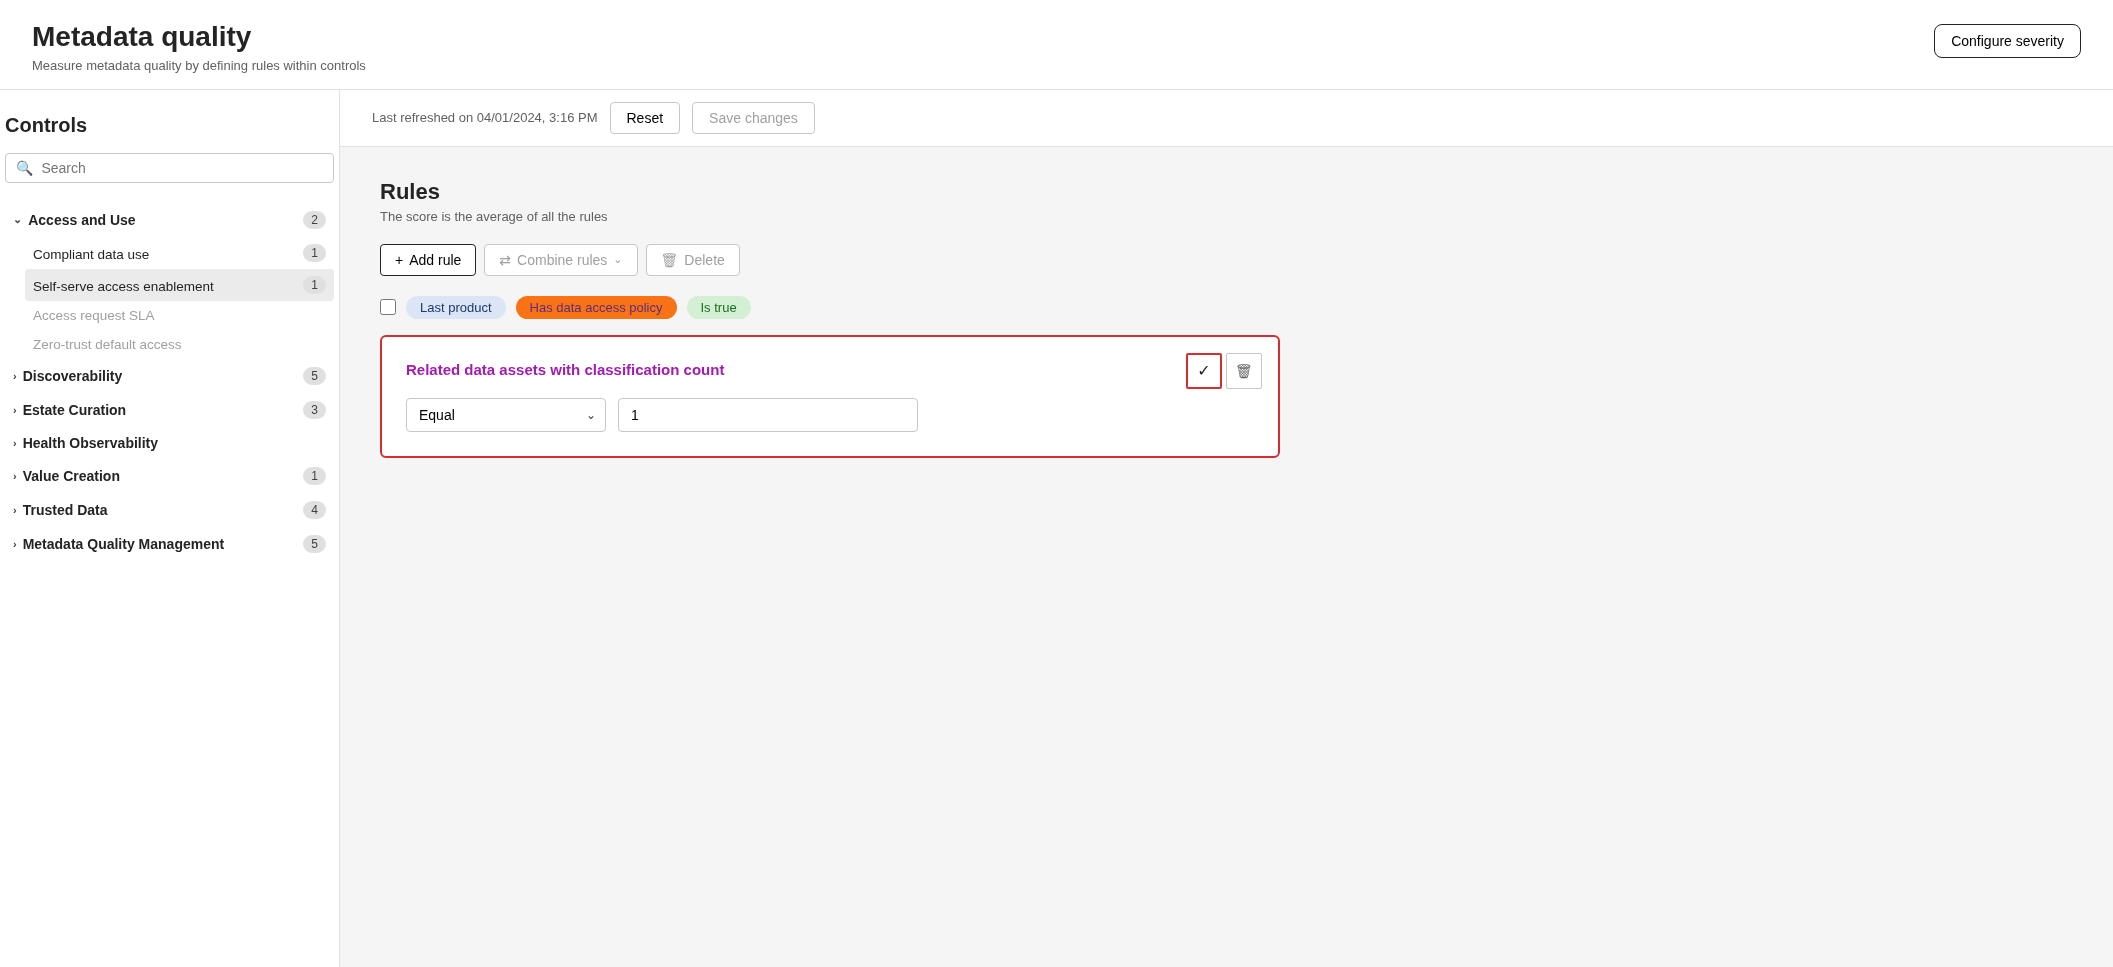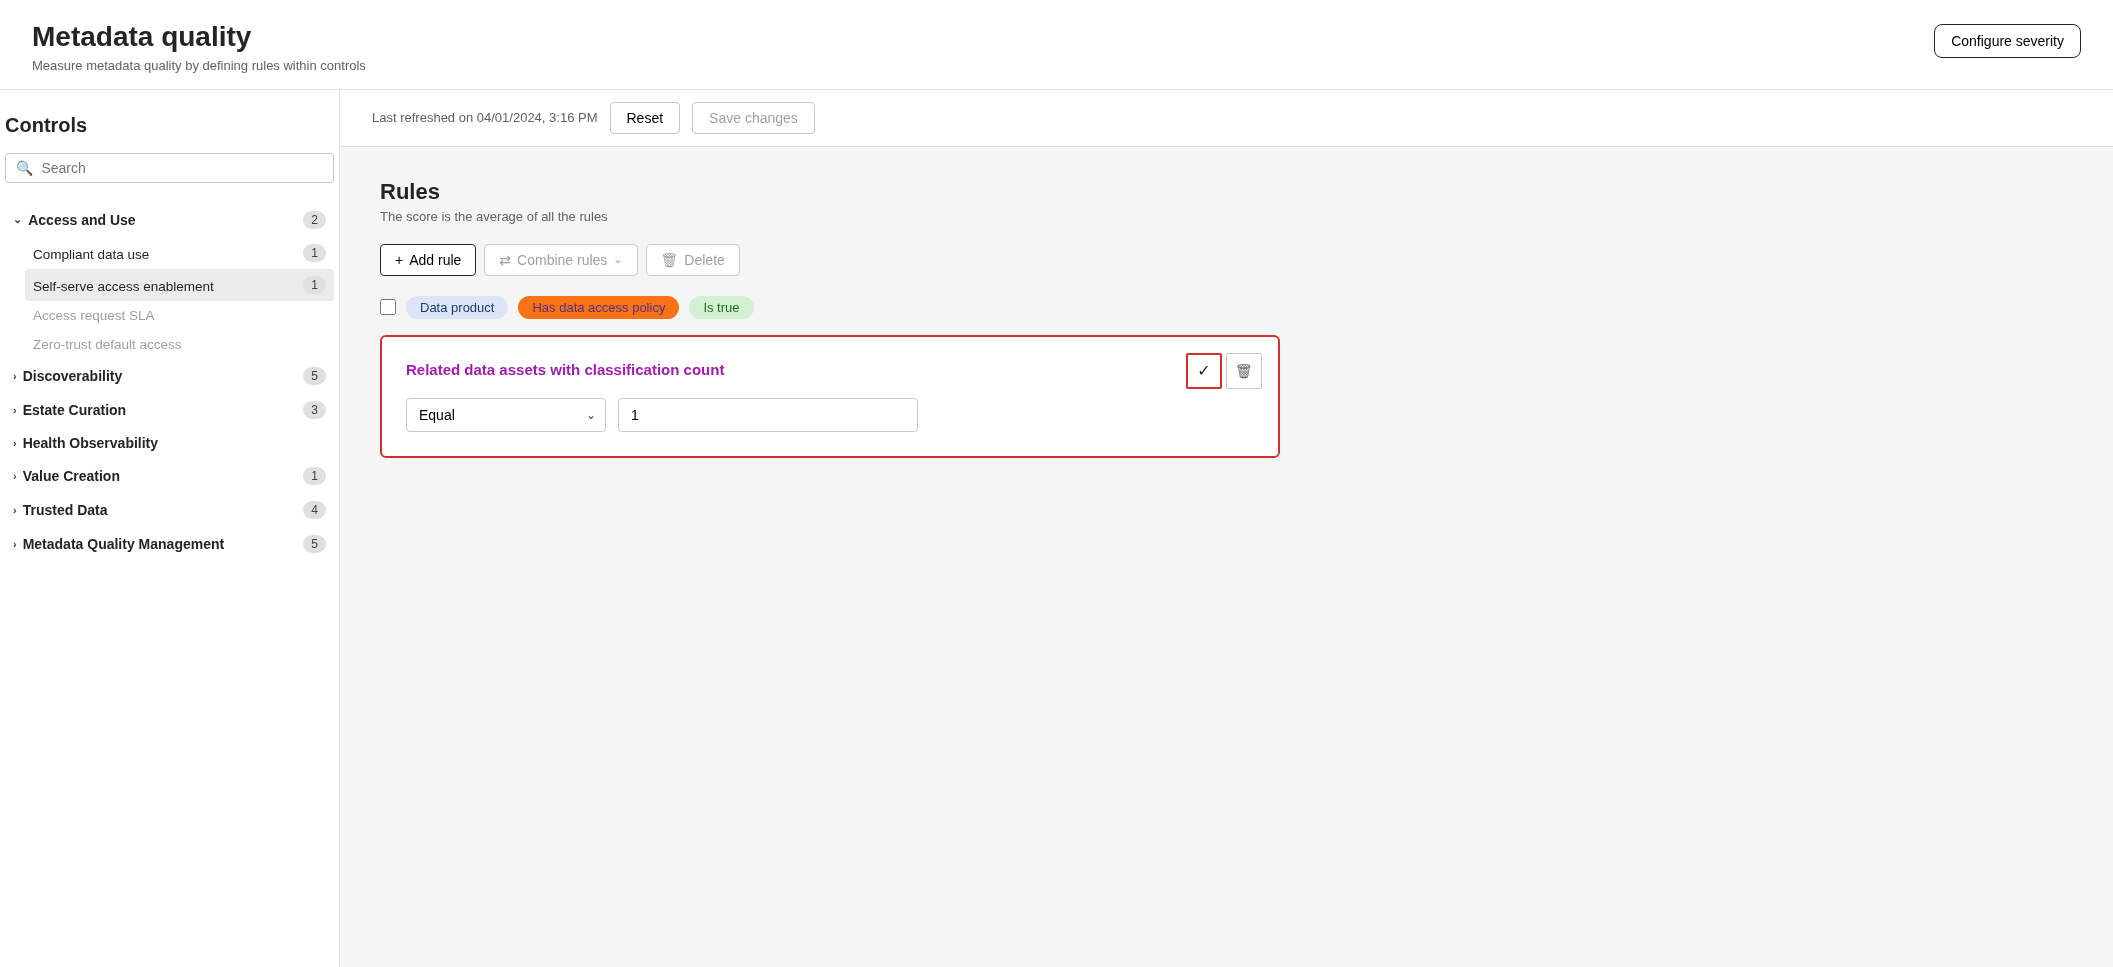--- a/index.html
+++ b/index.html
@@ -518,21 +518,21 @@
             <span style="font-size:11px;">⌄</span>
           </button>
           <button class="delete-btn">
             <span>🗑</span>
             <span>Delete</span>
           </button>
         </div>
 
         <div class="rule-row">
           <input type="checkbox" class="rule-checkbox" style="">
-          <span class="tag tag-blue">Data product</span>
+          <span class="tag tag-blue">Last product</span>
           <span class="tag tag-purple">Has data access policy</span>
           <span class="tag tag-green">Is true</span>
         </div>
 
         <div class="rule-card">
           <div class="rule-card-title">Related data assets with classification count</div>
 
           <div class="rule-card-actions">
             <button class="rule-card-check-btn">
               <span>✓</span>

